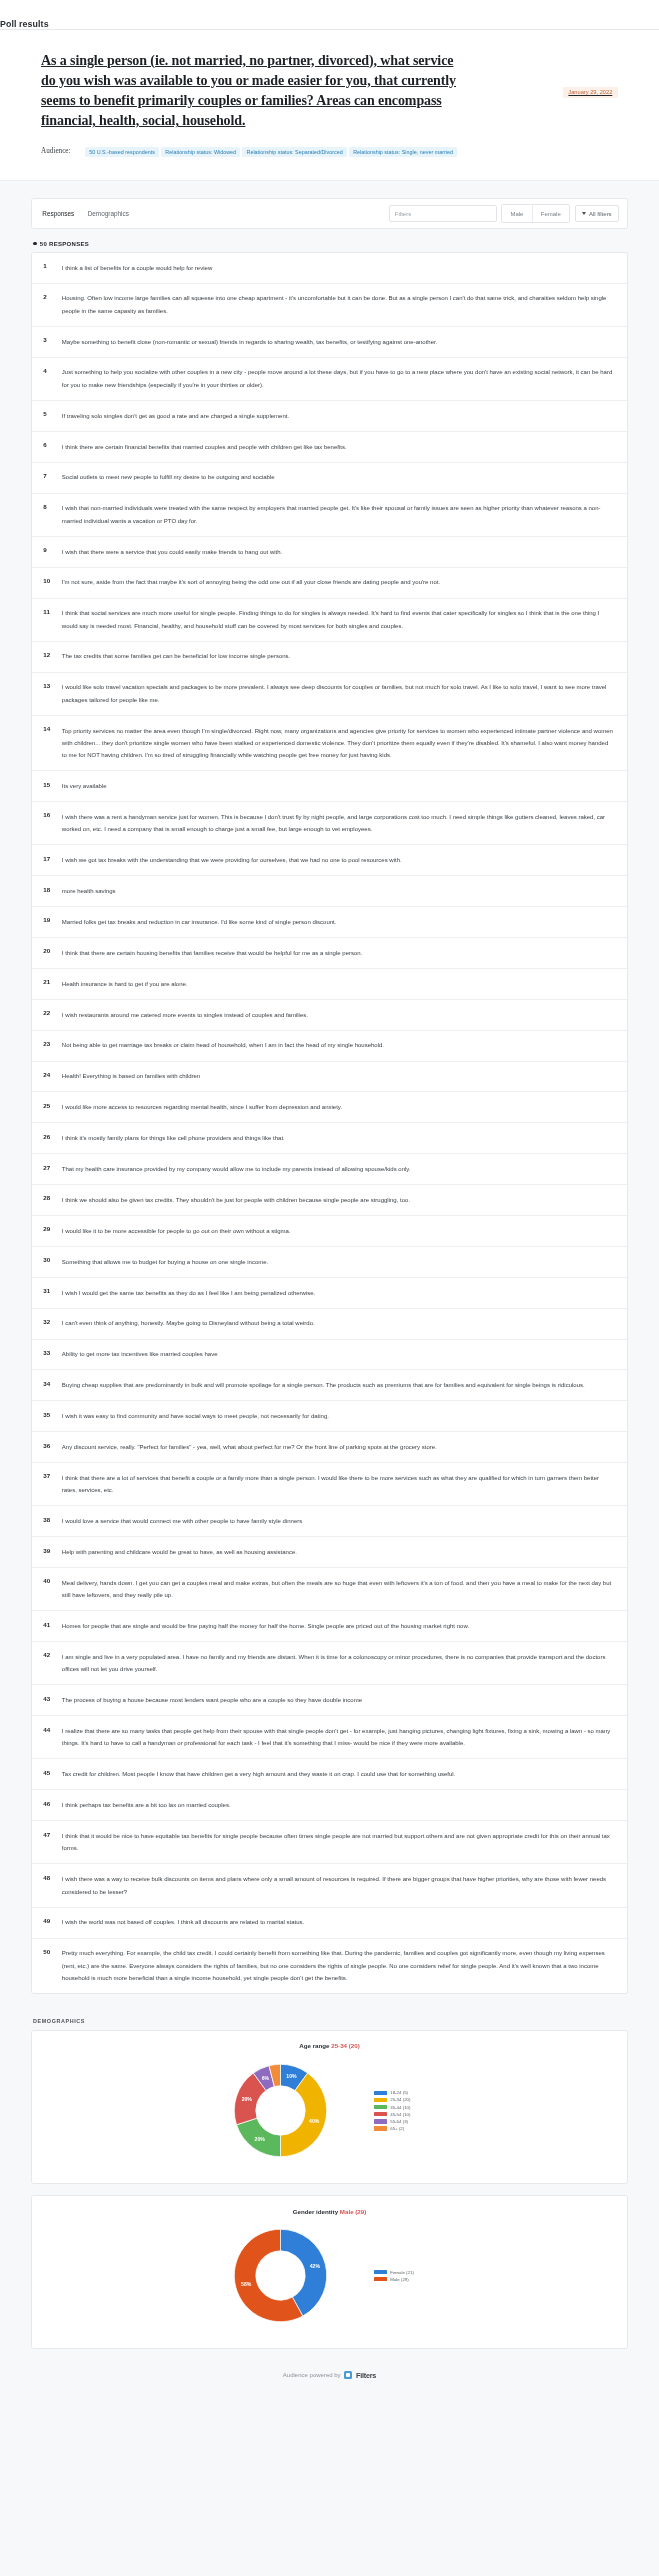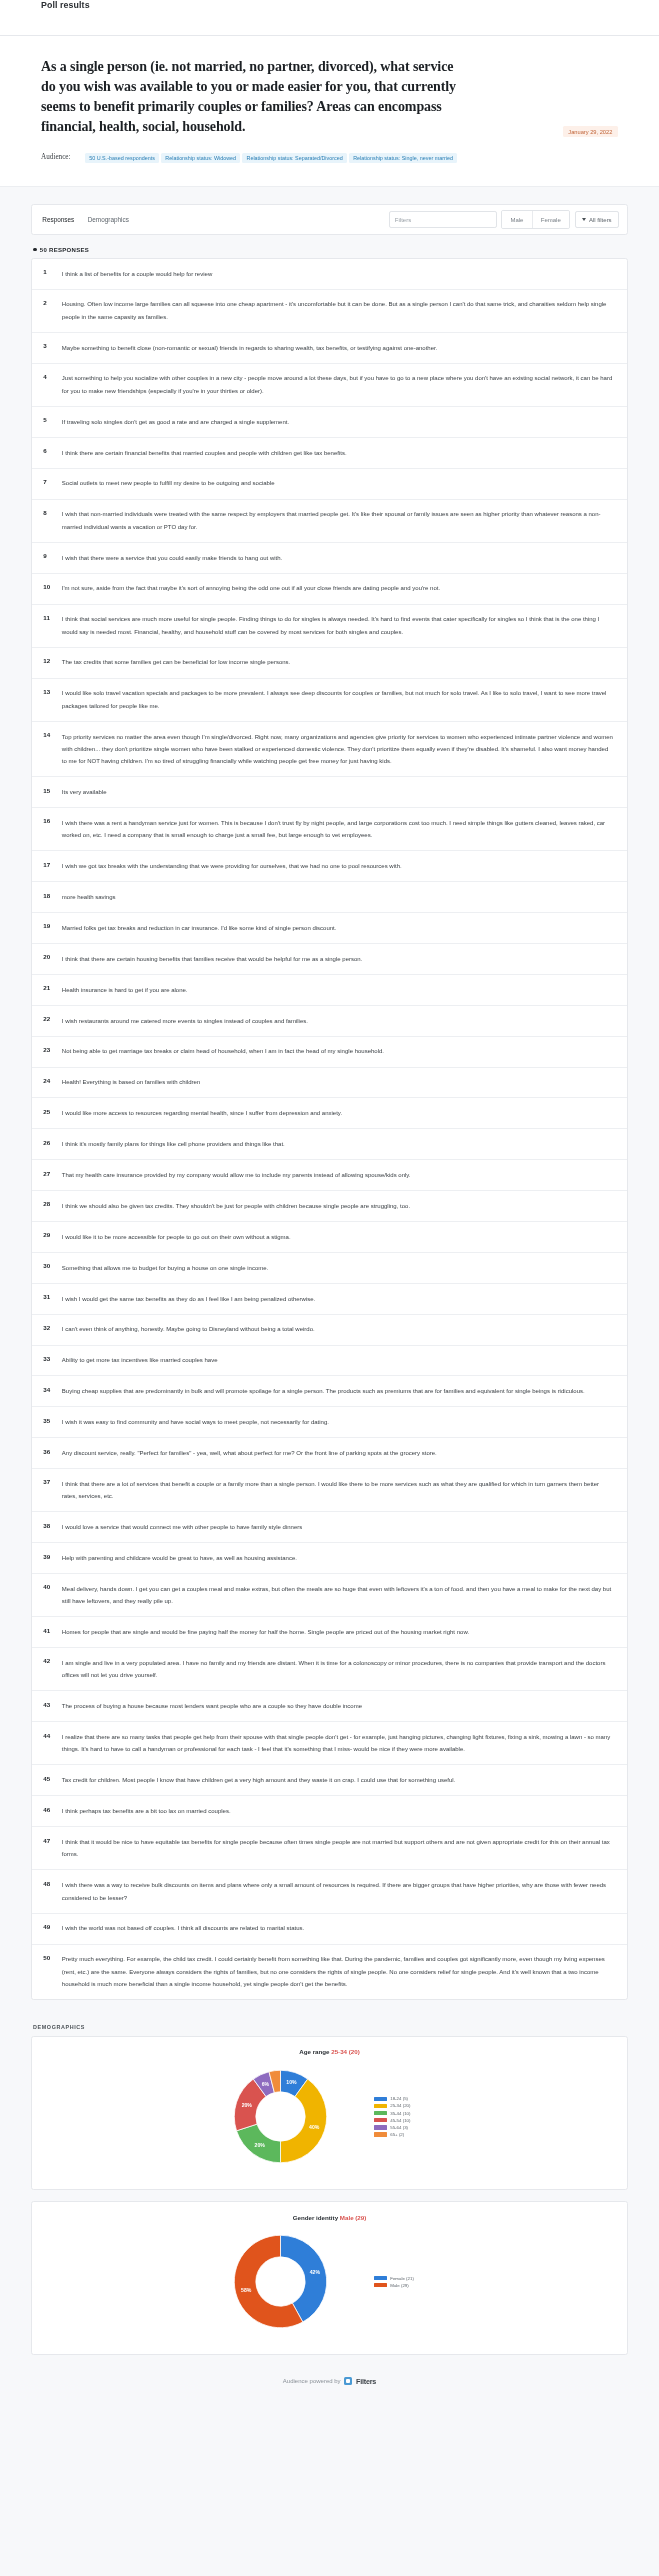--- a/index.html
+++ b/index.html
@@ -5,42 +5,41 @@
   * { box-sizing: border-box; }
   html, body { margin:0; padding:0; }
   body {
     width:659px;
     background:#f7f8fa;
     font-family:"Liberation Sans", sans-serif;
     color:#23272b;
     -webkit-font-smoothing:antialiased;
   }
   .topbar {
-    height:36px;
+    height:30px;
     background:#ffffff;
     border-bottom:0.5px solid #e6e8ec;
     display:flex;
-    align-items:flex-start;
-    padding-left:41px;
+    align-items:flex-end;
   }
   .topbar .title {
     font-size:8.8px;
     font-weight:700;
     color:#2b2f33;
     letter-spacing:0.1px;
   }
 
   
   .hero {
     background:#ffffff;
     padding:20.6px 41px 24px 41px;
     position:relative;
     border-bottom:0.5px solid #eceef1;
   }
-  .hero .qwrap { display:flex; align-items:flex-end; justify-content:space-between; }
+  .hero .qwrap { display:flex; align-items:center; justify-content:space-between;text-decoration:underline; }
   .hero h1 {
     font-family:"Liberation Serif", serif;
     font-size:14px;
     line-height:1.44;
     font-weight:700;
     margin:0;
     max-width:428px;
     color:#1d2125;
     letter-spacing:-0.1px;
   }

